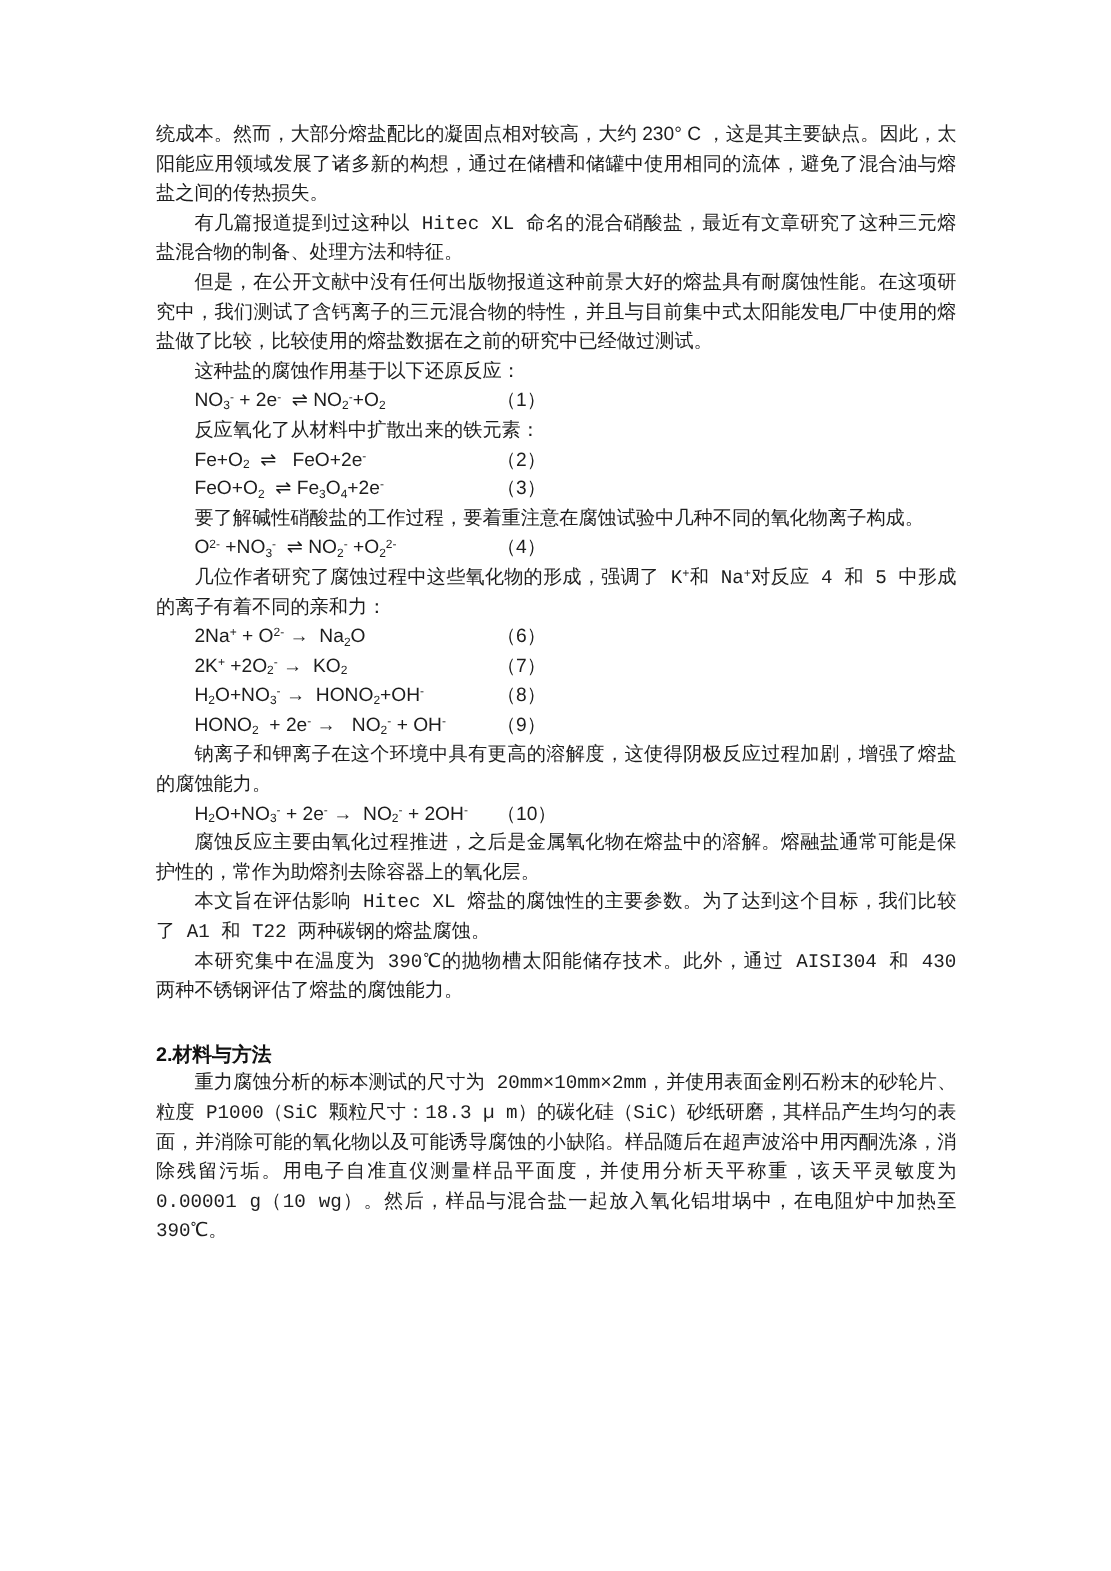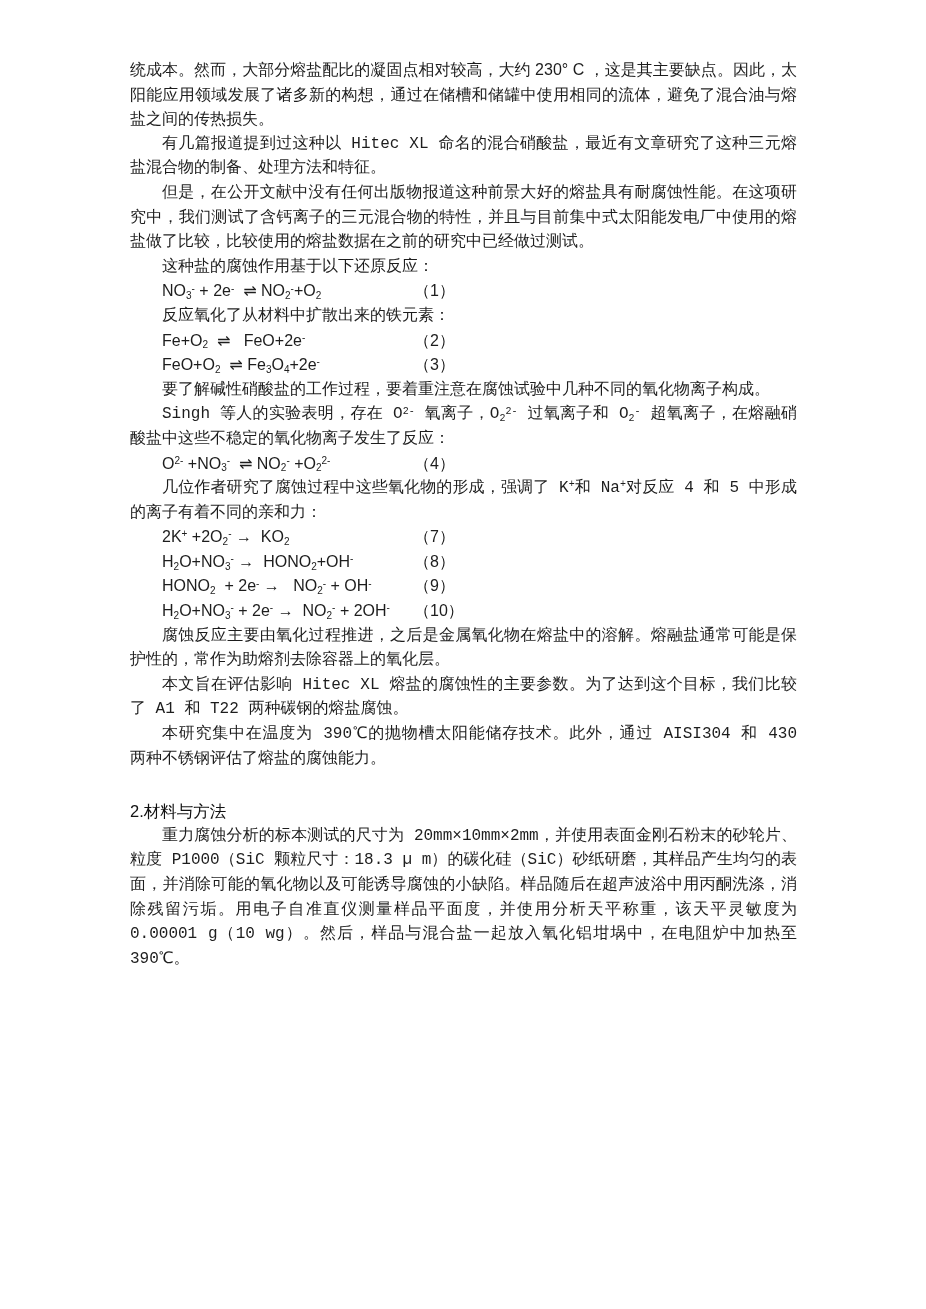--- a/index.html
+++ b/index.html
@@ -1,21 +1,21 @@
 <!DOCTYPE html>
 <html><head>
 <meta charset="utf-8">
 <style>
   html, body { margin: 0; padding: 0; background: #ffffff; }
   .page {
     width: 926px;
     height: 1309px;
     background: #ffffff;
     box-sizing: border-box;
-    padding: 58px 129px 0 130px;
+    padding: 101px 129px 0 130px;
     font-family: "Liberation Sans", "DejaVu Sans", sans-serif;
     font-size: 16px;
     line-height: 24.6px;
     color: #1d1d1d;
     overflow: hidden;
   }
   .para {
     margin: 0;
     text-align: justify;
   }
@@ -41,45 +41,46 @@
   sub {
     font-size: 10px;
     line-height: 0;
     vertical-align: baseline;
     position: relative;
     top: 0.28em;
   }
   .spacer { height: 28px; }
   .section-heading {
     font-size: 16.5px;
-    font-weight: normal;
+    font-weight: bold;
     margin: 0;
     color: #111111;
   }
 </style>
 </head>
 <body>
 
 <div class="page">
   <div id="doc-body">
       <p class="para">统成本。然而，大部分熔盐配比的凝固点相对较高，大约 230° C ，这是其主要缺点。因此，太阳能应用领域发展了诸多新的构想，通过在储槽和储罐中使用相同的流体，避免了混合油与熔盐之间的传热损失。</p>
       <p class="para indent">有几篇报道提到过这种以 Hitec XL 命名的混合硝酸盐，最近有文章研究了这种三元熔盐混合物的制备、处理方法和特征。</p>
       <p class="para indent">但是，在公开文献中没有任何出版物报道这种前景大好的熔盐具有耐腐蚀性能。在这项研究中，我们测试了含钙离子的三元混合物的特性，并且与目前集中式太阳能发电厂中使用的熔盐做了比较，比较使用的熔盐数据在之前的研究中已经做过测试。</p>
       <p class="para indent">这种盐的腐蚀作用基于以下还原反应：</p>
       <div class="eq"><span class="formula">NO<sub>3</sub><sup>-</sup> + 2e<sup>-</sup>  ⇌ NO<sub>2</sub><sup>-</sup>+O<sub>2</sub></span><span class="eq-num">（1）</span></div>
       <p class="para indent">反应氧化了从材料中扩散出来的铁元素：</p>
       <div class="eq"><span class="formula">Fe+O<sub>2</sub>  ⇌   FeO+2e<sup>-</sup></span><span class="eq-num">（2）</span></div>
       <div class="eq"><span class="formula">FeO+O<sub>2</sub>  ⇌ Fe<sub>3</sub>O<sub>4</sub>+2e<sup>-</sup></span><span class="eq-num">（3）</span></div>
       <p class="para indent">要了解碱性硝酸盐的工作过程，要着重注意在腐蚀试验中几种不同的氧化物离子构成。</p>
-      <p class="para indent">Singh 等人的实验表明，存在 O<sup>2-</sup> 氧离子，O<sub>2</sub><sup>2-</sup> 过氧离子和 O<sub>2</sub><sup>-</sup> 超氧离子，在熔融硝酸盐中这些不稳定的氧化物离子发生了反应：</p>
       <div class="eq"><span class="formula">O<sup>2-</sup> +NO<sub>3</sub><sup>-</sup>  ⇌ NO<sub>2</sub><sup>-</sup> +O<sub>2</sub><sup>2-</sup></span><span class="eq-num">（4）</span></div>
       <p class="para indent">几位作者研究了腐蚀过程中这些氧化物的形成，强调了 K<sup>+</sup>和 Na<sup>+</sup>对反应 4 和 5 中形成的离子有着不同的亲和力：</p>
+      <div class="eq"><span class="formula">2Na<sup>+</sup> + O<sup>2-</sup> →  Na<sub>2</sub>O</span><span class="eq-num">（6）</span></div>
       <div class="eq"><span class="formula">2K<sup>+</sup> +2O<sub>2</sub><sup>-</sup> →  KO<sub>2</sub></span><span class="eq-num">（7）</span></div>
       <div class="eq"><span class="formula">H<sub>2</sub>O+NO<sub>3</sub><sup>-</sup> →  HONO<sub>2</sub>+OH<sup>-</sup></span><span class="eq-num">（8）</span></div>
       <div class="eq"><span class="formula">HONO<sub>2</sub>  + 2e<sup>-</sup> →   NO<sub>2</sub><sup>-</sup> + OH<sup>-</sup></span><span class="eq-num">（9）</span></div>
+      <p class="para indent">钠离子和钾离子在这个环境中具有更高的溶解度，这使得阴极反应过程加剧，增强了熔盐的腐蚀能力。</p>
       <div class="eq"><span class="formula">H<sub>2</sub>O+NO<sub>3</sub><sup>-</sup> + 2e<sup>-</sup> →  NO<sub>2</sub><sup>-</sup> + 2OH<sup>-</sup></span><span class="eq-num">（10）</span></div>
       <p class="para indent">腐蚀反应主要由氧化过程推进，之后是金属氧化物在熔盐中的溶解。熔融盐通常可能是保护性的，常作为助熔剂去除容器上的氧化层。</p>
       <p class="para indent">本文旨在评估影响 Hitec XL 熔盐的腐蚀性的主要参数。为了达到这个目标，我们比较了 A1 和 T22 两种碳钢的熔盐腐蚀。</p>
       <p class="para indent">本研究集中在温度为 390℃的抛物槽太阳能储存技术。此外，通过 AISI304 和 430 两种不锈钢评估了熔盐的腐蚀能力。</p>
       <div class="spacer"></div>
       <h2 class="section-heading">2.材料与方法</h2>
       <p class="para indent">重力腐蚀分析的标本测试的尺寸为 20mm×10mm×2mm，并使用表面金刚石粉末的砂轮片、粒度 P1000（SiC 颗粒尺寸：18.3 µ m）的碳化硅（SiC）砂纸研磨，其样品产生均匀的表面，并消除可能的氧化物以及可能诱导腐蚀的小缺陷。样品随后在超声波浴中用丙酮洗涤，消除残留污垢。用电子自准直仪测量样品平面度，并使用分析天平称重，该天平灵敏度为 0.00001 g（10 wg）。然后，样品与混合盐一起放入氧化铝坩埚中，在电阻炉中加热至 390℃。</p>
     </div>
 </div>
 

